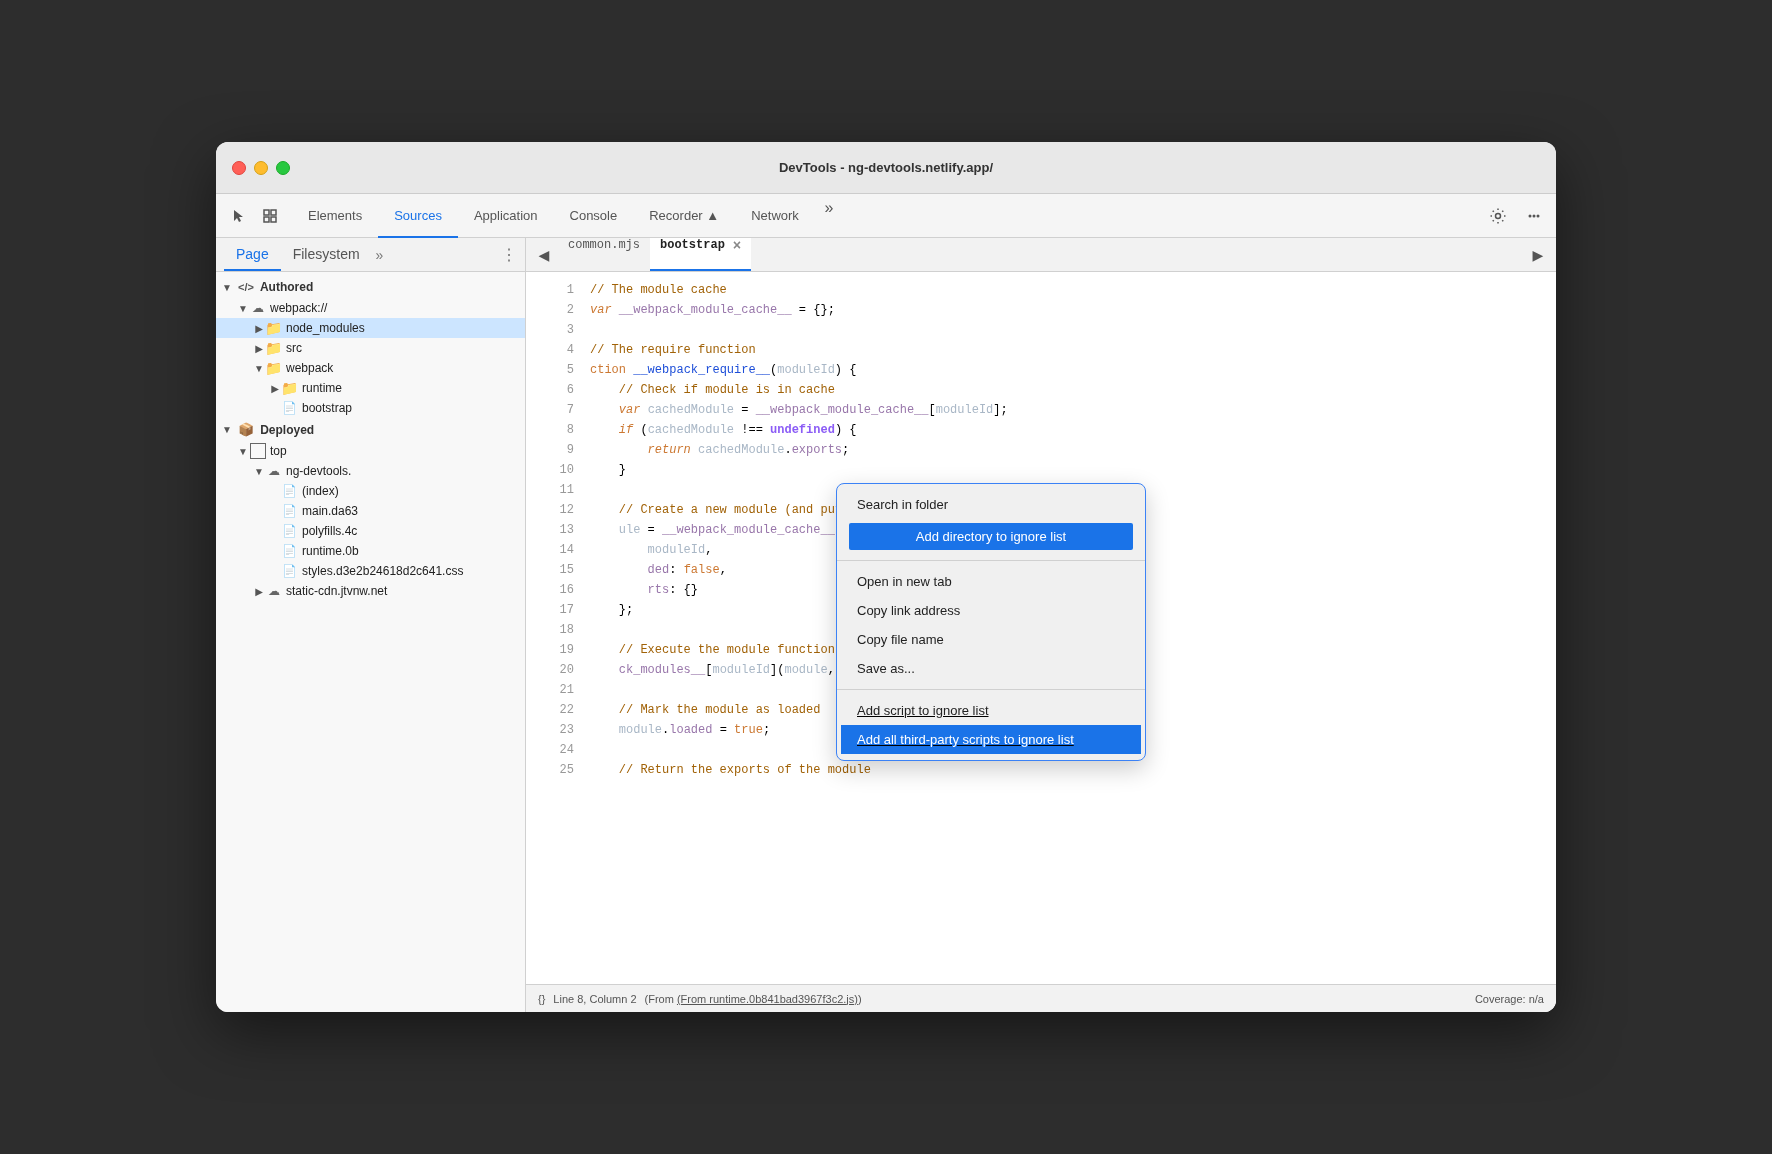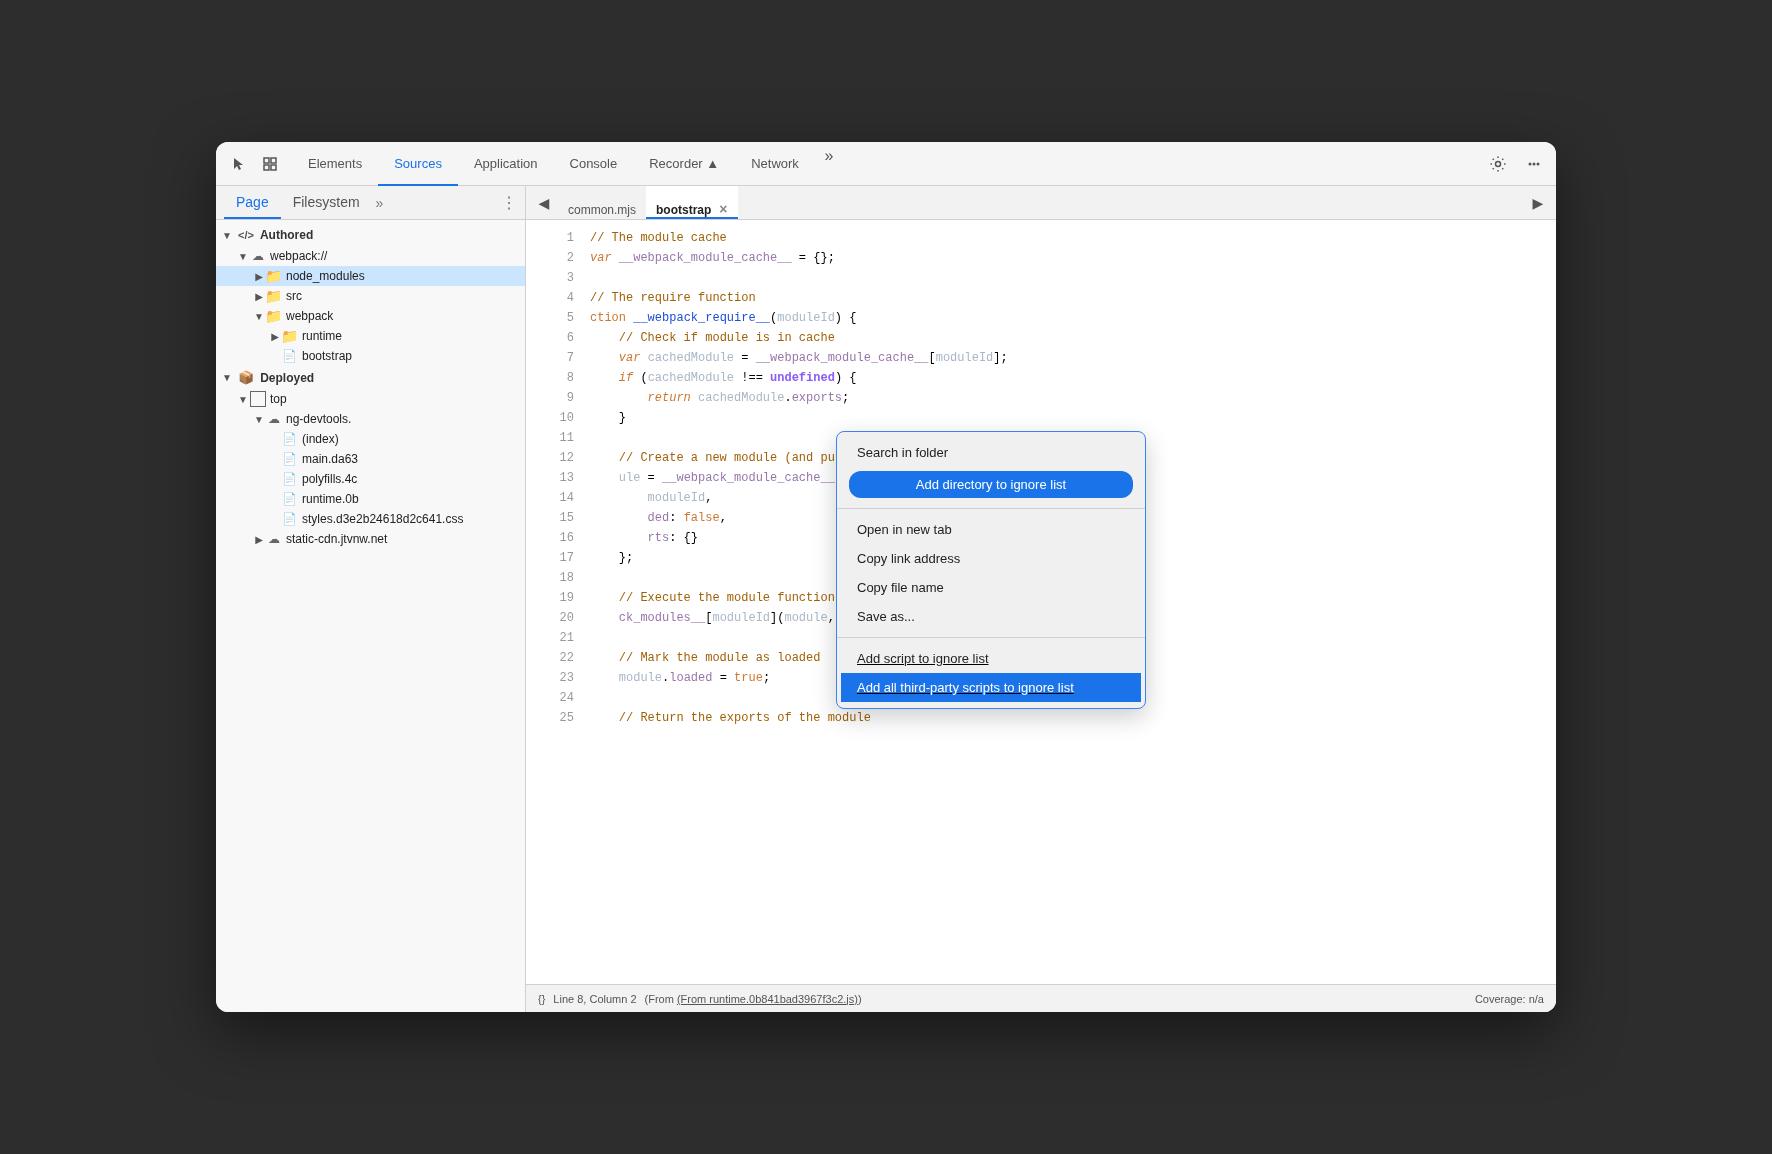--- a/index.html
+++ b/index.html
@@ -228,28 +228,29 @@
       height: 28px;
       display: flex;
       align-items: center;
       justify-content: center;
       cursor: pointer;
       color: #555;
       font-size: 14px;
     }
     .editor-tab {
       display: flex;
-      align-items: flex-end;
+      align-items: flex-start;
       padding: 0 10px;
       height: 100%;
       font-size: 12px;
       color: #555;
       cursor: pointer;
       border-bottom: 2px solid transparent;
       gap: 4px;
+      font-family: Liberation Mono, monospace;
     }
     .editor-tab.active {
       color: #222;
       border-bottom: 2px solid #1a73e8;
       background: #fff;
       font-weight: 600;
     }
     .tab-close {
       font-size: 14px;
       color: #888;
@@ -322,21 +323,21 @@
     }
     .ctx-section:last-child { border-bottom: none; text-decoration: underline; }
     .ctx-btn-blue {
       display: block;
       width: calc(100% - 16px);
       margin: 4px 8px;
       padding: 6px 12px;
       background: #1a73e8;
       color: #fff;
       border: none;
-      border-radius: 12px;
+      border-radius: 2px;
       font-size: 13px;
       cursor: pointer;
       text-align: center;
     }
     .ctx-item {
       padding: 7px 16px;
       cursor: pointer;
       color: #222;
     }
     .ctx-item-highlight {
@@ -369,20 +370,28 @@
       flex: 1;
       display: flex;
       overflow: hidden;
     }
   </style>
 </head>
 <body>
 
 <div class="window">
 
+  <div class="titlebar">
+    <div class="traffic-lights">
+      <div class="traffic-light tl-red"></div>
+      <div class="traffic-light tl-yellow"></div>
+      <div class="traffic-light tl-green"></div>
+    </div>
+    <div class="titlebar-title">DevTools - ng-devtools.netlify.app/</div>
+  </div>
 
   <div class="tabbar">
     <div class="tabbar-left">
       <div class="devtools-icon">
         <svg width="16" height="16" viewBox="0 0 16 16" fill="none">
           <path d="M4 2 L4 13 L7 10 L9 14 L11 13 L9 9 L13 9 Z" fill="#555"></path>
         </svg>
       </div>
       <div class="devtools-icon">
         <svg width="16" height="16" viewBox="0 0 16 16" fill="none">

